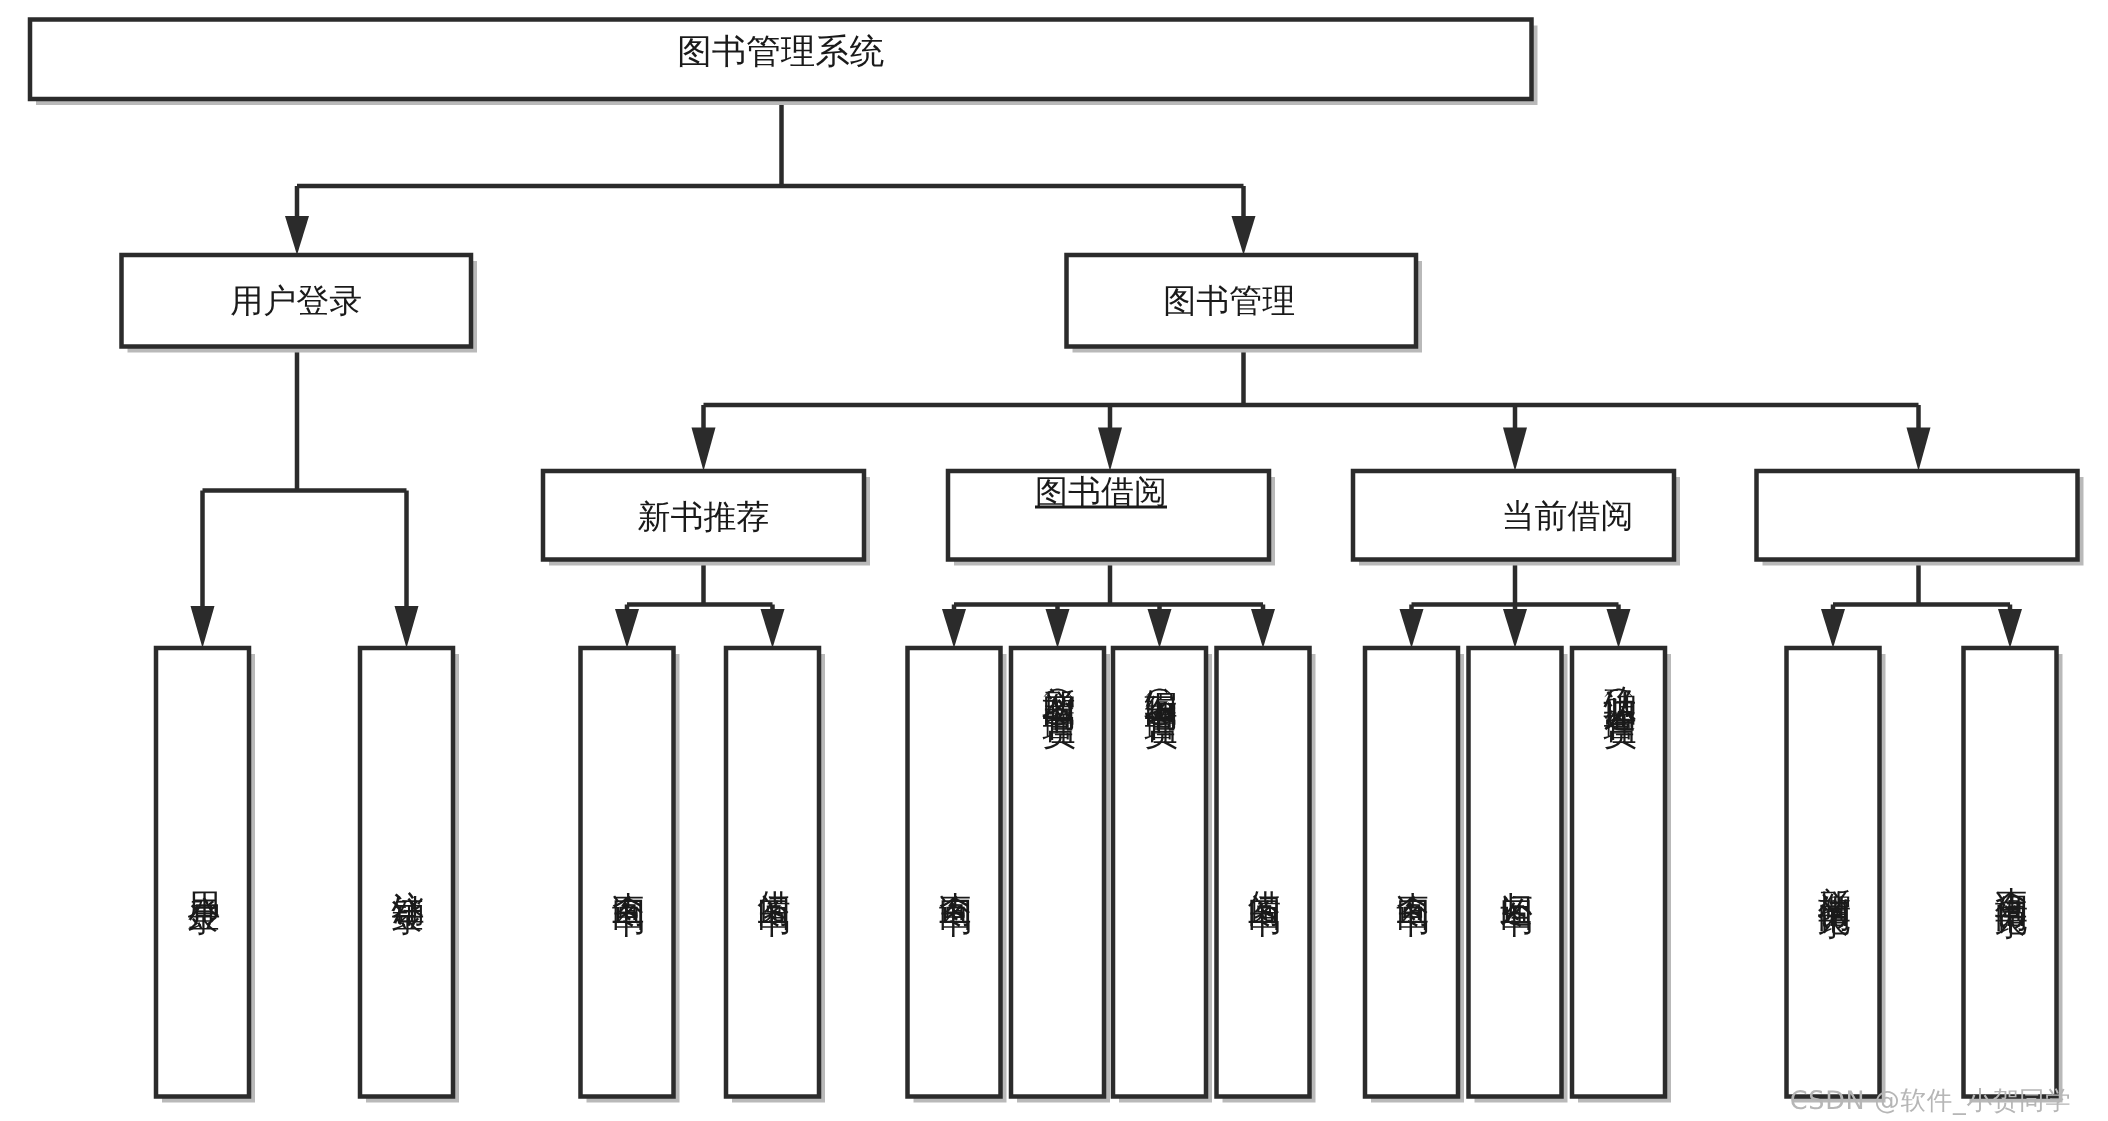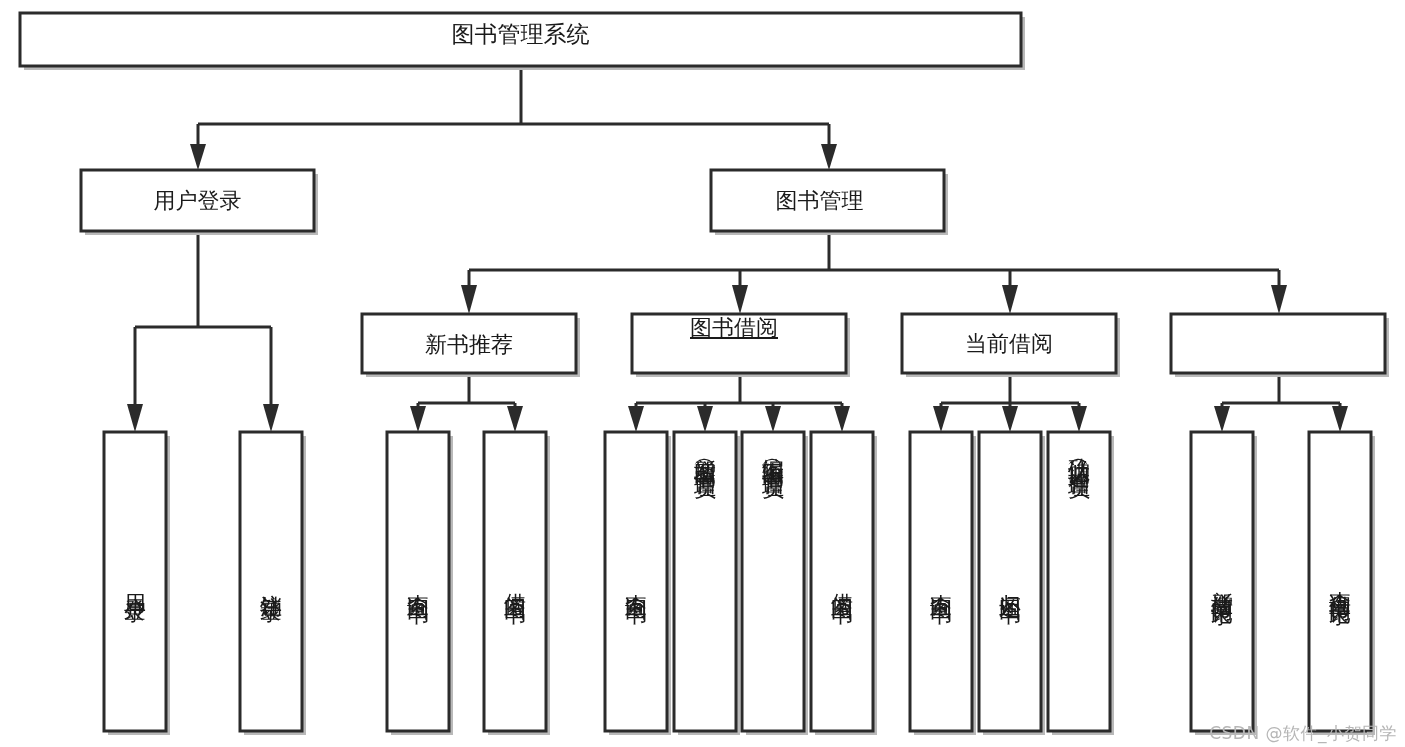--- a/index.html
+++ b/index.html
@@ -28,21 +28,21 @@
   }
   .node-label-wrap{
     position:absolute;
     display:flex;align-items:center;justify-content:center;
     font-family:"DejaVu Sans","Liberation Sans",sans-serif;
     color:#1a1a1a;
     white-space:nowrap;
     pointer-events:none;
   }
   #watermark{
-    position:absolute;right:8px;bottom:2px;
+    position:absolute;right:24px;bottom:2px;
     font-family:"DejaVu Sans","Liberation Sans",sans-serif;
     font-size:17px;color:#b6b6b6;
     white-space:nowrap;letter-spacing:0.5px;
   }
 </style>
 </head>
 <body>
 
 <div id="diagram-root">
 
@@ -212,21 +212,21 @@
     </g>
   </svg>
 
   <div class="node-label-wrap" style="left:20px;top:13px;width:1001px;height:43px;font-size:23px;">图书管理系统</div>
 
   <div class="node-label-wrap" style="left:81px;top:170px;width:233px;height:61px;font-size:22px;">用户登录</div>
   <div class="node-label-wrap" style="left:711px;top:170px;width:217px;height:61px;font-size:22px;">图书管理</div>
 
   <div class="node-label-wrap" style="left:362px;top:314px;width:214px;height:61px;font-size:22px;">新书推荐</div>
   <div class="node-label-wrap" style="left:632px;top:298px;width:204px;height:59px;font-size:22px;text-decoration:underline;">图书借阅</div>
-  <div class="node-label-wrap" style="left:902px;top:314px;width:214px;height:59px;font-size:22px;">当前借阅</div>
+  <div class="node-label-wrap" style="left:938px;top:314px;width:214px;height:59px;font-size:22px;">当前借阅</div>
 
   <div class="leaf-label-wrap" style="left:104px;top:432px;width:62px;height:299px;">用户登录</div>
   <div class="leaf-label-wrap" style="left:240px;top:432px;width:62px;height:299px;">注销登录</div>
 
   <div class="leaf-label-wrap" style="left:387px;top:432px;width:62px;height:299px;">查询图书</div>
   <div class="leaf-label-wrap" style="left:484px;top:432px;width:62px;height:299px;">借阅图书</div>
 
   <div class="leaf-label-wrap" style="left:605px;top:432px;width:62px;height:299px;">查询图书</div>
   <div class="leaf-label-wrap" style="left:674px;top:432px;width:62px;height:299px;justify-content:flex-start;padding-top:8px;box-sizing:border-box;">新增图书（管理员）</div>
   <div class="leaf-label-wrap" style="left:742px;top:432px;width:62px;height:299px;justify-content:flex-start;padding-top:8px;box-sizing:border-box;">编辑图书（管理员）</div>

